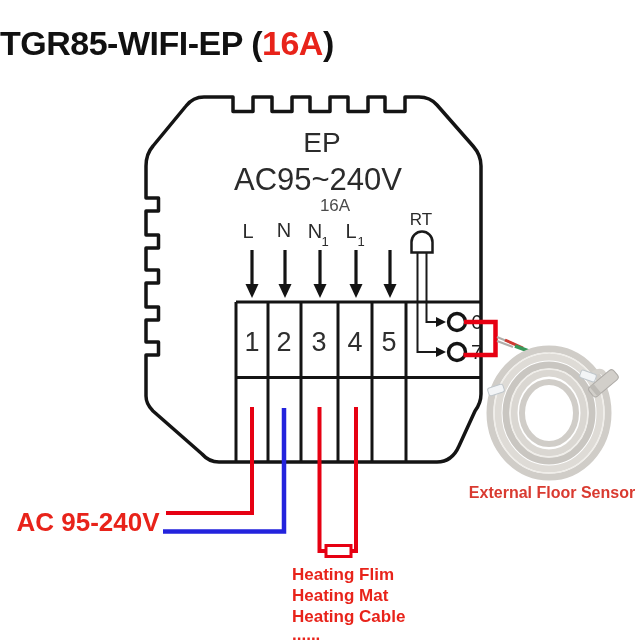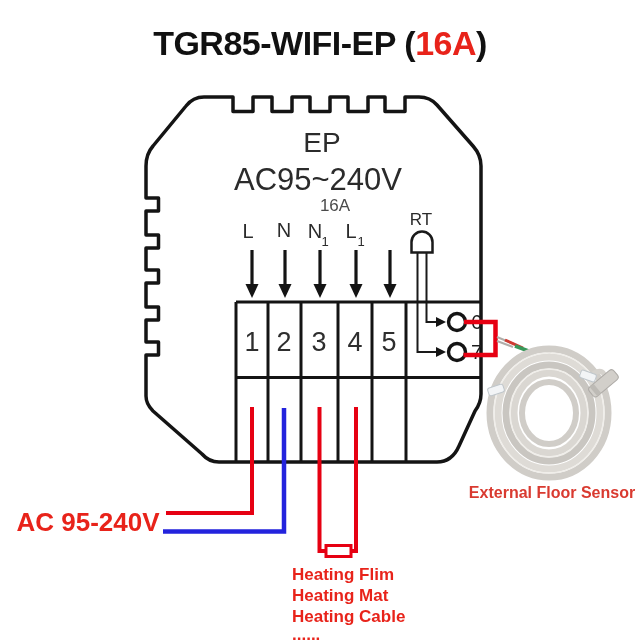--- a/index.html
+++ b/index.html
@@ -1,18 +1,18 @@
 <!DOCTYPE html>
 <html><head>
 <meta charset="utf-8">
 <style>
   html,body{margin:0;padding:0;background:#ffffff;}
   .canvas{position:relative;width:640px;height:640px;background:#ffffff;overflow:hidden;
           font-family:"Liberation Sans",sans-serif;}
-  .title{position:absolute;top:24px;left:0;width:640px;text-align:center;
+  .title{position:absolute;top:24px;left:0;width:640px;text-align:left;
          font-size:34px;font-weight:600;letter-spacing:-0.5px;color:#111;}
   .title .red{color:#e8231a;}
   svg{position:absolute;left:0;top:0;}
   svg text{font-family:"Liberation Sans",sans-serif;fill:#2b2b2b;}
   .dev-big{font-size:31px;}
   .dev-ep{font-size:28px;}
   .dev-small{font-size:17px;fill:#4a4a4a;}
   .wlabel{font-size:20px;}
   .wsub{font-size:13px;}
   .rt{font-size:17px;}

